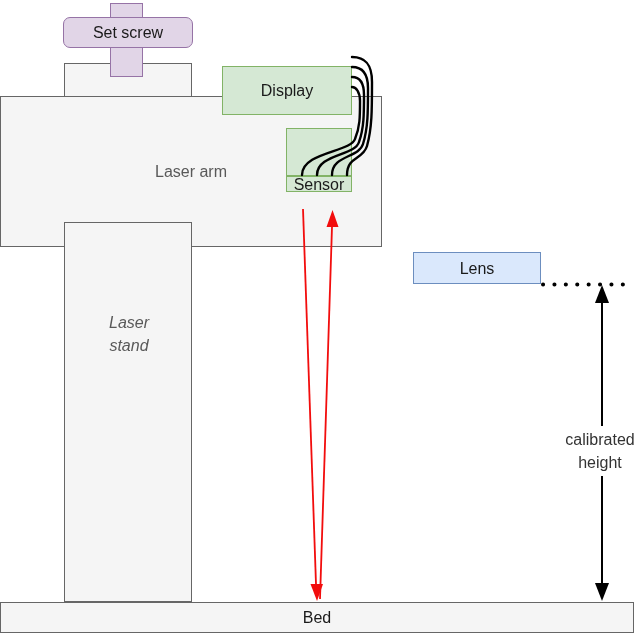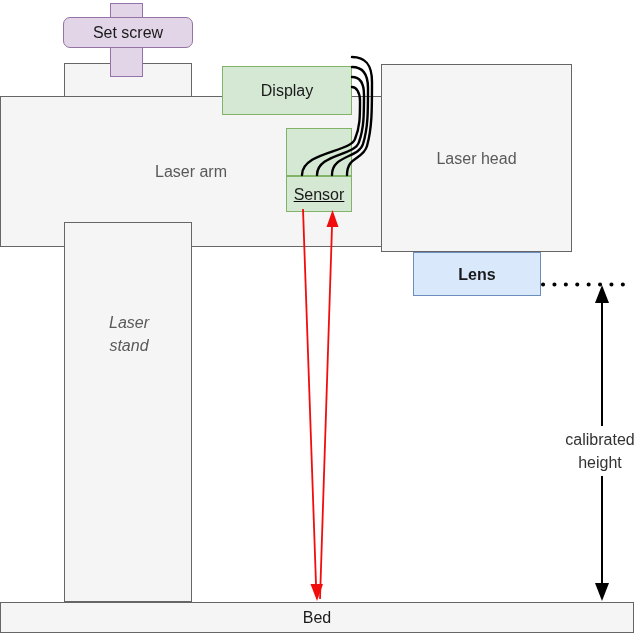--- a/index.html
+++ b/index.html
@@ -33,26 +33,26 @@
   #screw-shaft {left:110px; top:3px;  width:33px; height:74px;
                 background:var(--purple-fill); border-color:var(--purple-border);}
   #set-screw   {left:63px;  top:17px; width:130px; height:31px; border-radius:7px;
                 background:var(--purple-fill); border-color:var(--purple-border);}
 
   
   #display      {left:222px; top:47px;  width:130px; height:49px;
                  background:var(--green-fill); border-color:var(--green-border);margin-top:19px;}
   #sensor-upper {left:286px; top:128px; width:66px; height:48px;
                  background:var(--green-fill); border-color:var(--green-border);}
-  #sensor-lower {left:286px; top:176px; width:66px; height:36px;
-                 background:var(--green-fill); border-color:var(--green-border);text-decoration:underline;}
+  #sensor-lower {left:286px; top:176px; width:66px; height:16px;
+                 background:var(--green-fill); border-color:var(--green-border);}
 
   
-  #lens {left:413px; top:252px; width:128px; height:44px;
-         background:var(--blue-fill); border-color:var(--blue-border);font-weight:bold;}
+  #lens {left:413px; top:252px; width:128px; height:32px;
+         background:var(--blue-fill); border-color:var(--blue-border);}
 
   
   #calibrated-height-label{
     position:absolute;left:558px;top:427px;width:84px;height:48px;
     display:flex;align-items:center;justify-content:center;text-align:center;
     font-size:16px;line-height:23px;color:#333333;background:#ffffff;white-space:pre-line;}
 
   
   #overlay{position:absolute;left:0;top:0;width:640px;height:635px;pointer-events:none;}
   .wire{fill:none;stroke:var(--wire-black);stroke-width:2.4;stroke-linecap:round;}
@@ -72,23 +72,20 @@
 
   <div class="shape" id="screw-shaft"></div>
   <div class="shape" id="set-screw">
     <span class="label">Set screw</span>
   </div>
 
   <div class="shape" id="laser-arm">
     <span class="label gray">Laser arm</span>
   </div>
 
-  <div class="shape" id="laser-head">
-    <span class="label gray">Laser head</span>
-  </div>
 
   <div class="shape" id="laser-stand">
     <span class="label gray" id="stand-label-box">Laser stand</span>
   </div>
 
   <div class="shape" id="display">
     <span class="label">Display</span>
   </div>
 
   <div class="shape" id="sensor-upper"></div>

